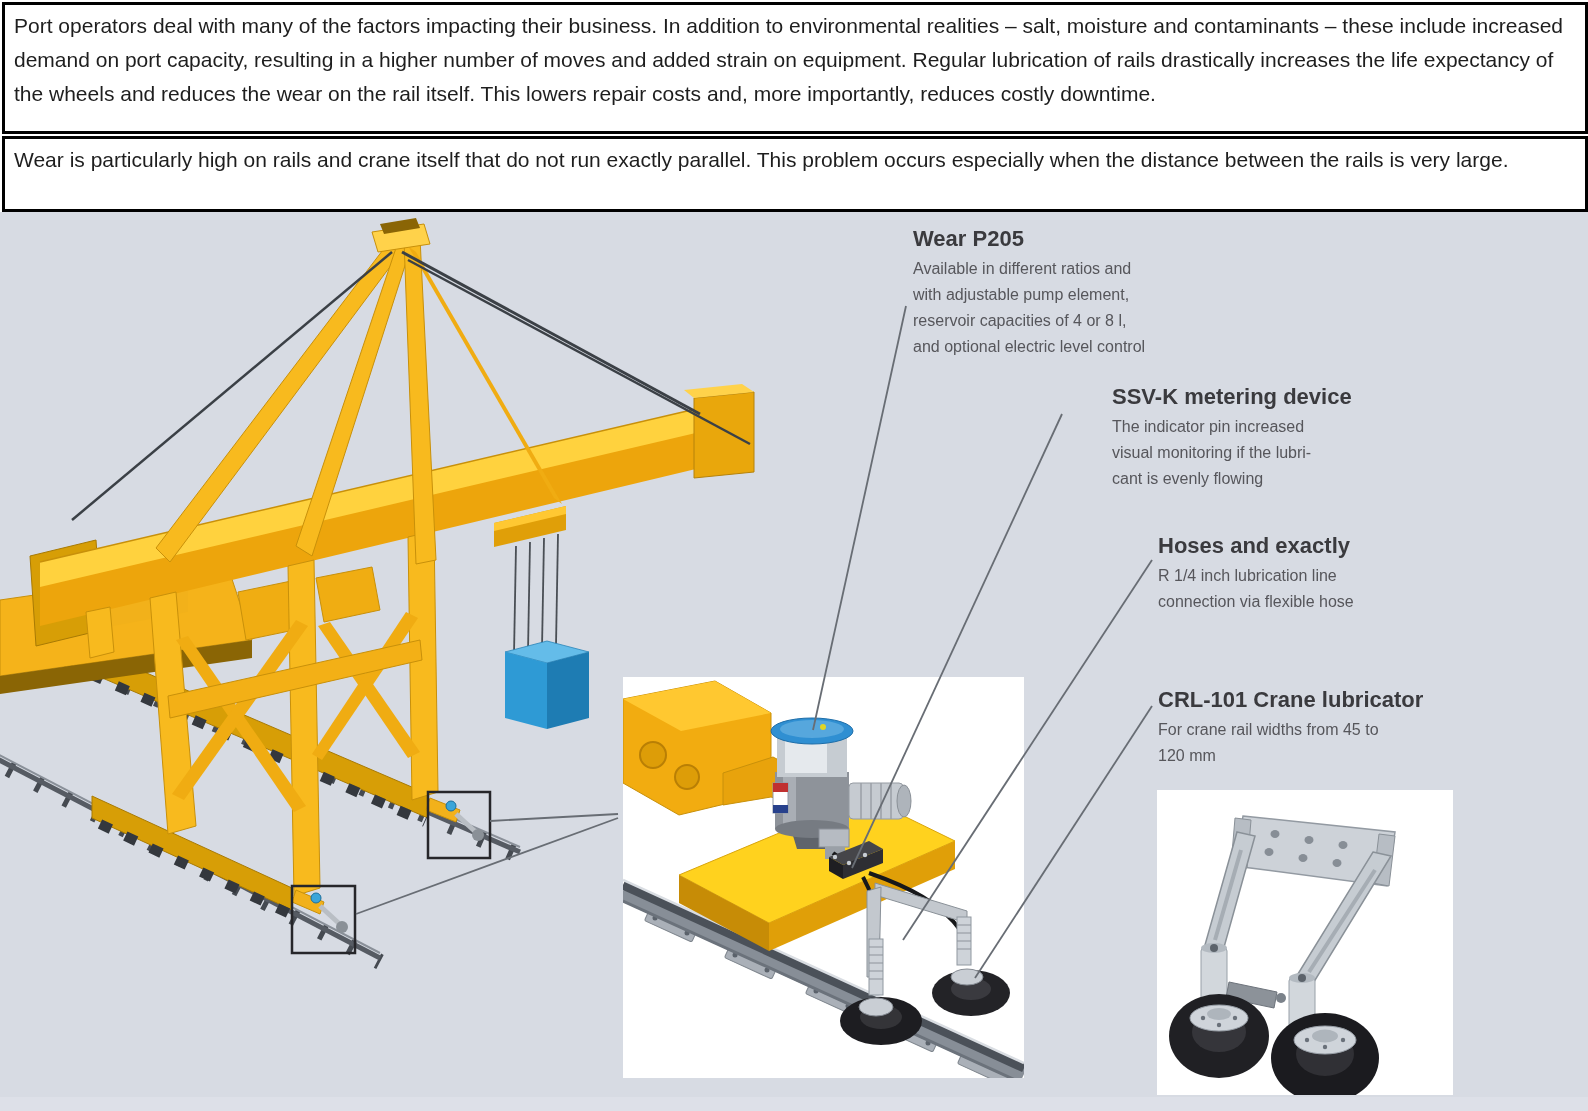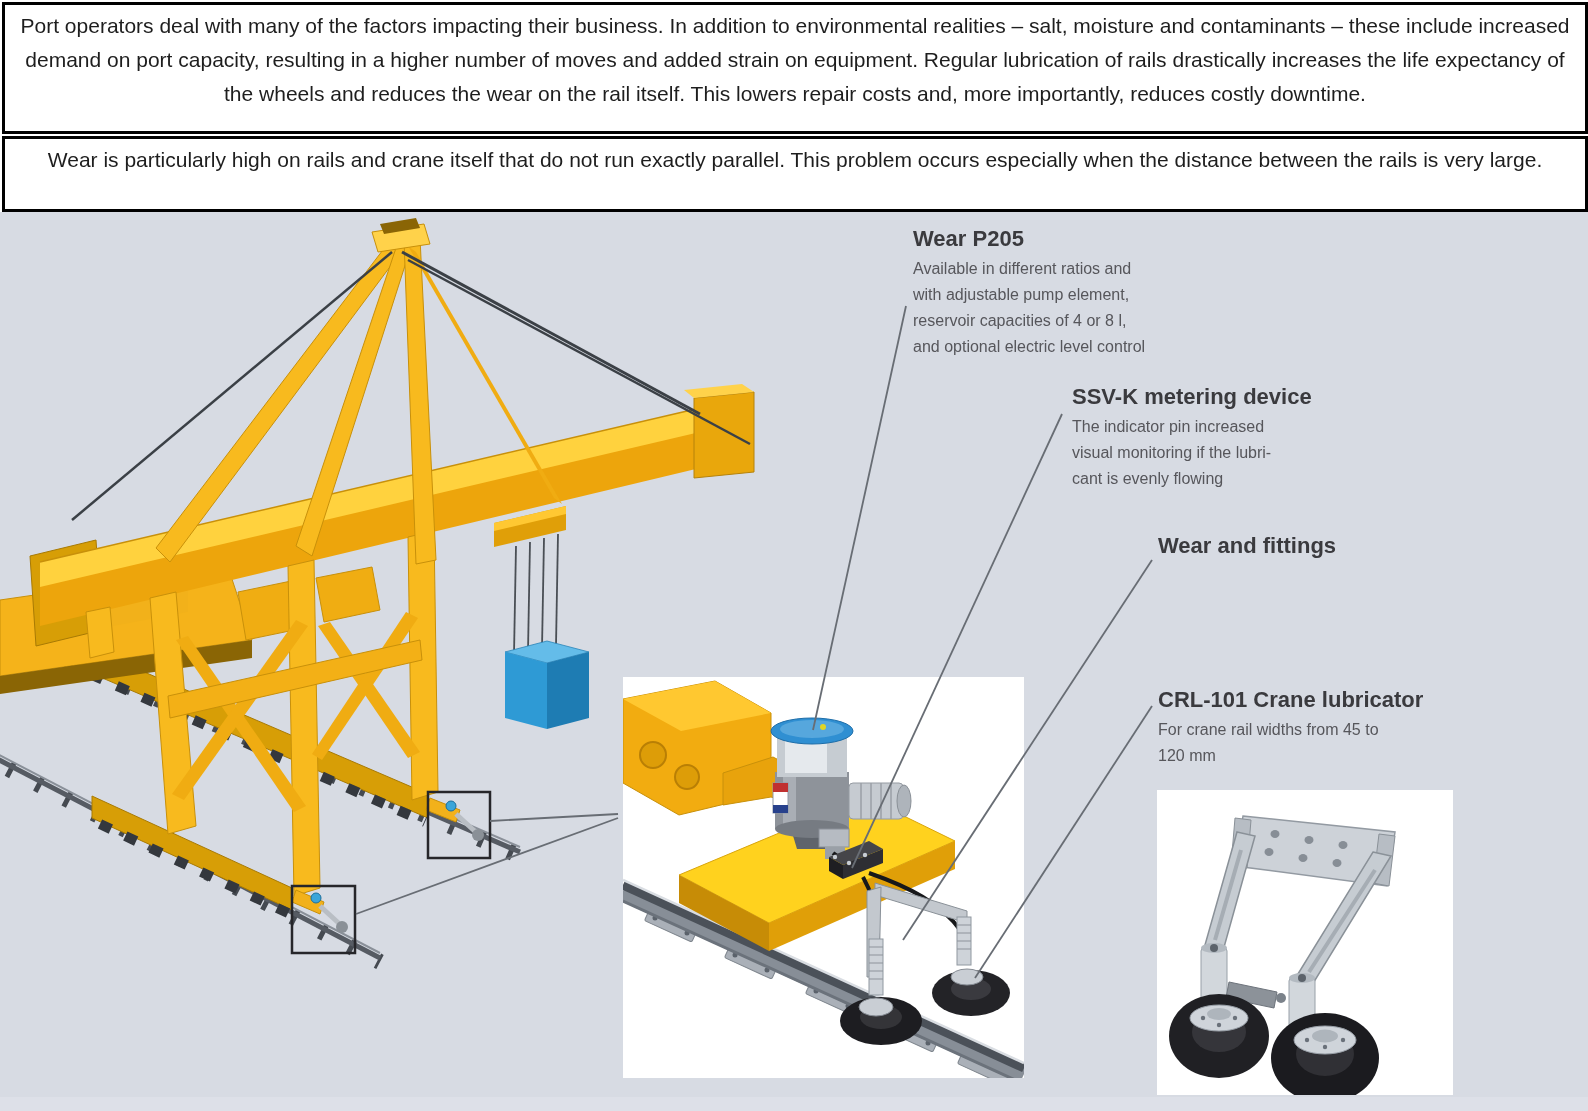--- a/index.html
+++ b/index.html
@@ -3,34 +3,34 @@
 <meta charset="utf-8">
 <style>
   html,body{margin:0;padding:0;background:#fff;}
   .page{position:relative;width:1588px;height:1111px;background:#fff;overflow:hidden;
         font-family:"Liberation Sans",sans-serif;}
   
   .textbox{position:absolute;left:2px;width:1562px;background:#fff;border:3px solid #000;
            padding:4px 9px;color:#1e1e1e;font-size:21px;line-height:34px;}
   .textbox1{top:2px;height:118px;}
   .textbox2{top:136px;height:62px;}
-  .textbox p{margin:0;text-align:center;}
+  .textbox p{margin:0;}
   
   .illustration{position:absolute;left:0;top:212px;width:1588px;height:885px;background:#d7dbe3;}
   .bottom-strip{position:absolute;left:0;top:1097px;width:1588px;height:14px;background:#dde0e8;}
   .scene,.overlay{position:absolute;left:0;top:212px;width:1588px;height:885px;}
   .overlay{pointer-events:none;}
   .inset{position:absolute;left:623px;top:677px;width:401px;height:401px;background:#fff;}
   .product-photo{position:absolute;left:1157px;top:790px;width:296px;height:305px;background:#fff;}
   
   .label{position:absolute;color:#56565b;}
   .label h4{margin:0 0 4px 0;font-size:22px;font-weight:700;color:#3a3a3e;letter-spacing:0;}
   .label p{margin:0;font-size:16px;line-height:26px;white-space:pre-line;}
   .label-pump{left:913px;top:226px;}
-  .label-ssvk{left:1072px;top:384px;}
+  .label-ssvk{left:1112px;top:384px;}
   .label-hoses{left:1158px;top:533px;}
   .label-crl{left:1158px;top:687px;}
 </style>
 </head>
 <body>
 
 <div class="page">
 
   <div class="textbox textbox1">
     <p>Port operators deal with many of the factors impacting their business. In addition to environmental realities – salt, moisture and contaminants – these include increased demand on port capacity, resulting in a higher number of moves and added strain on equipment. Regular lubrication of rails drastically increases the life expectancy of the wheels and reduces the wear on the rail itself. This lowers repair costs and, more importantly, reduces costly downtime.</p>
@@ -287,21 +287,23 @@
 reservoir capacities of 4 or 8 l,
 and optional electric level control</p>
   </div>
   <div class="label label-ssvk">
     <h4>SSV-K metering device</h4>
     <p>The indicator pin increased
 visual monitoring if the lubri-
 cant is evenly flowing</p>
   </div>
   <div class="label label-hoses">
-    <h4>Wear and fittings</h4>
+    <h4>Hoses and exactly</h4>
+    <p>R 1/4 inch lubrication line
+connection via flexible hose</p>
   </div>
   <div class="label label-crl">
     <h4>CRL-101 Crane lubricator</h4>
     <p>For crane rail widths from 45 to
 120 mm</p>
   </div>
 
   <div class="bottom-strip"></div>
 </div>
 

